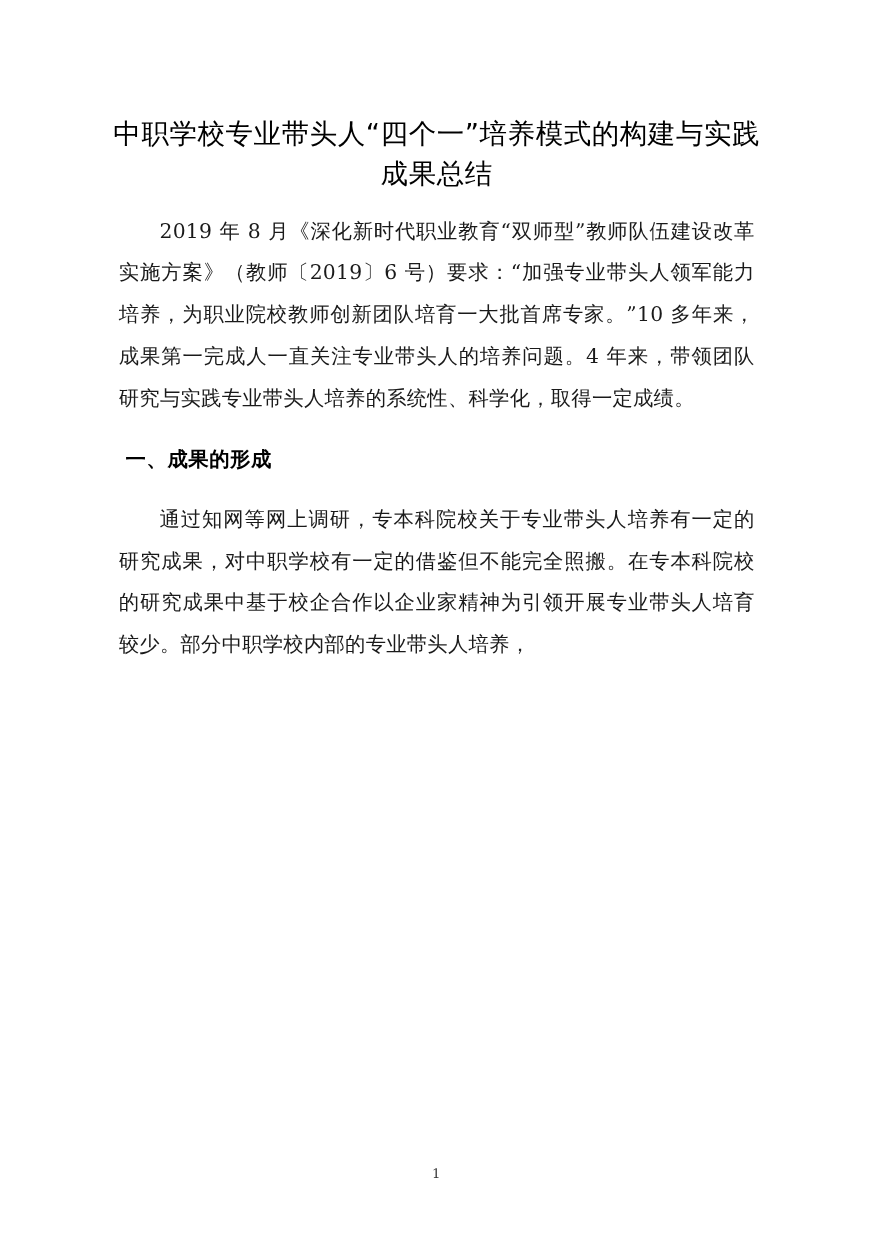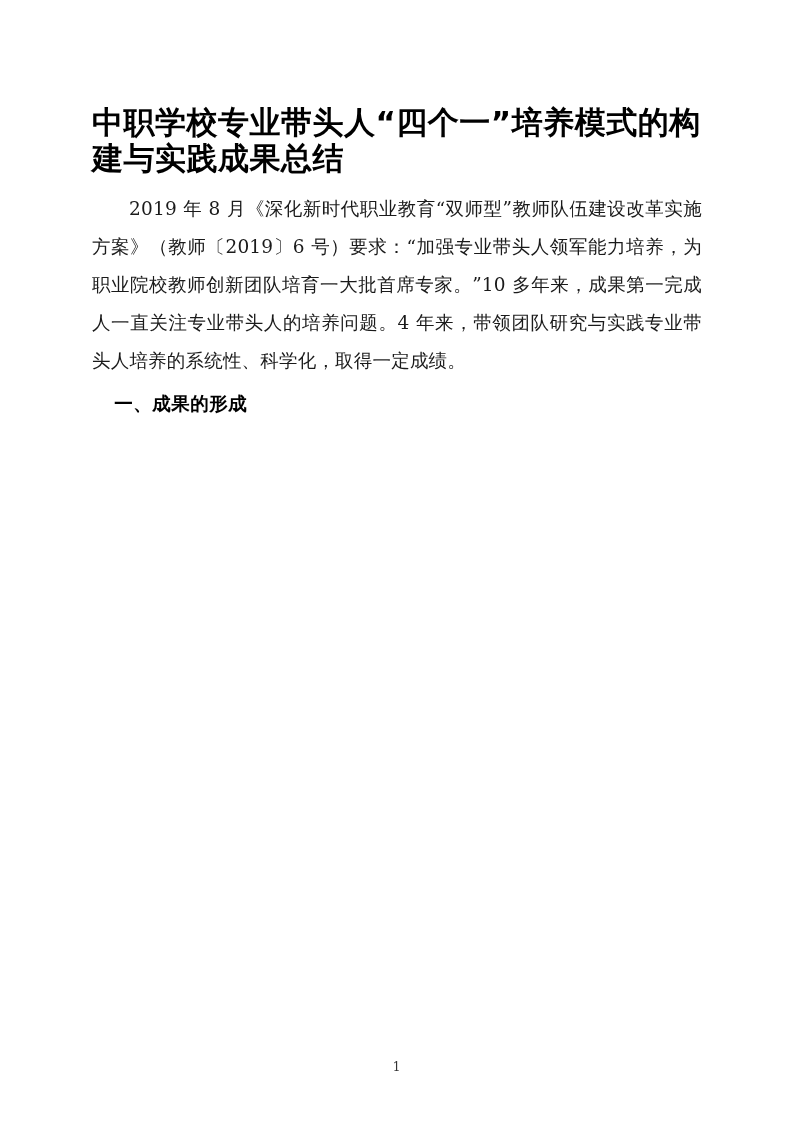--- a/index.html
+++ b/index.html
@@ -19,38 +19,39 @@
     overflow: hidden;
   }
   .content {
     position: absolute;
     left: 92px;
     top: 104px;
     width: 610px;
   }
   .doc-title {
     font-family: "DejaVu Sans", "Liberation Sans", sans-serif;
-    font-weight: bold;
-    font-size: 31px;
+    font-weight: normal;
+    font-size: 25px;
     line-height: 36px;
+    text-align: center;
     letter-spacing: 0.5px;
     margin: 0 0 14px 0;
     color: #000;
   }
   .para {
     font-size: 18.5px;
     line-height: 38px;
     text-align: justify;
     text-justify: inter-ideograph;
-    margin: 0;
+    margin: 16px;
     text-indent: 2em;
     letter-spacing: 0.2px;
   }
   .section-heading {
-    font-family: Liberation Mono, monospace;
+    font-family: Liberation Sans, sans-serif;
     font-weight: bold;
     font-size: 18.5px;
     line-height: 40px;
     margin: 6px 0 0 0;
     text-indent: 1.2em;
     letter-spacing: 0.5px;
     color: #000;
   }
   .page-number {
     position: absolute;
@@ -70,18 +71,19 @@
 
   <div class="content">
 
     <h1 class="doc-title">中职学校专业带头人“四个一”培养模式的构建与实践成果总结</h1>
 
     <p class="para">2019 年 8 月《深化新时代职业教育“双师型”教师队伍建设改革实施方案》（教师〔2019〕6 号）要求：“加强专业带头人领军能力培养，为职业院校教师创新团队培育一大批首席专家。”10 多年来，成果第一完成人一直关注专业带头人的培养问题。4 年来，带领团队研究与实践专业带头人培养的系统性、科学化，取得一定成绩。</p>
 
     <h2 class="section-heading">一、成果的形成</h2>
 
 
+    <p class="para">通过知网等网上调研，专本科院校关于专业带头人培养有一定的研究成果，对中职学校有一定的借鉴但不能完全照搬。在专本科院校的研究成果中基于校企合作以企业家精神为引领开展专业带头人培育较少。部分中职学校内部的专业带头人培养，</p>
 
   </div>
 
   <div class="page-number">1</div>
 
 </div>
 
 </body></html>

